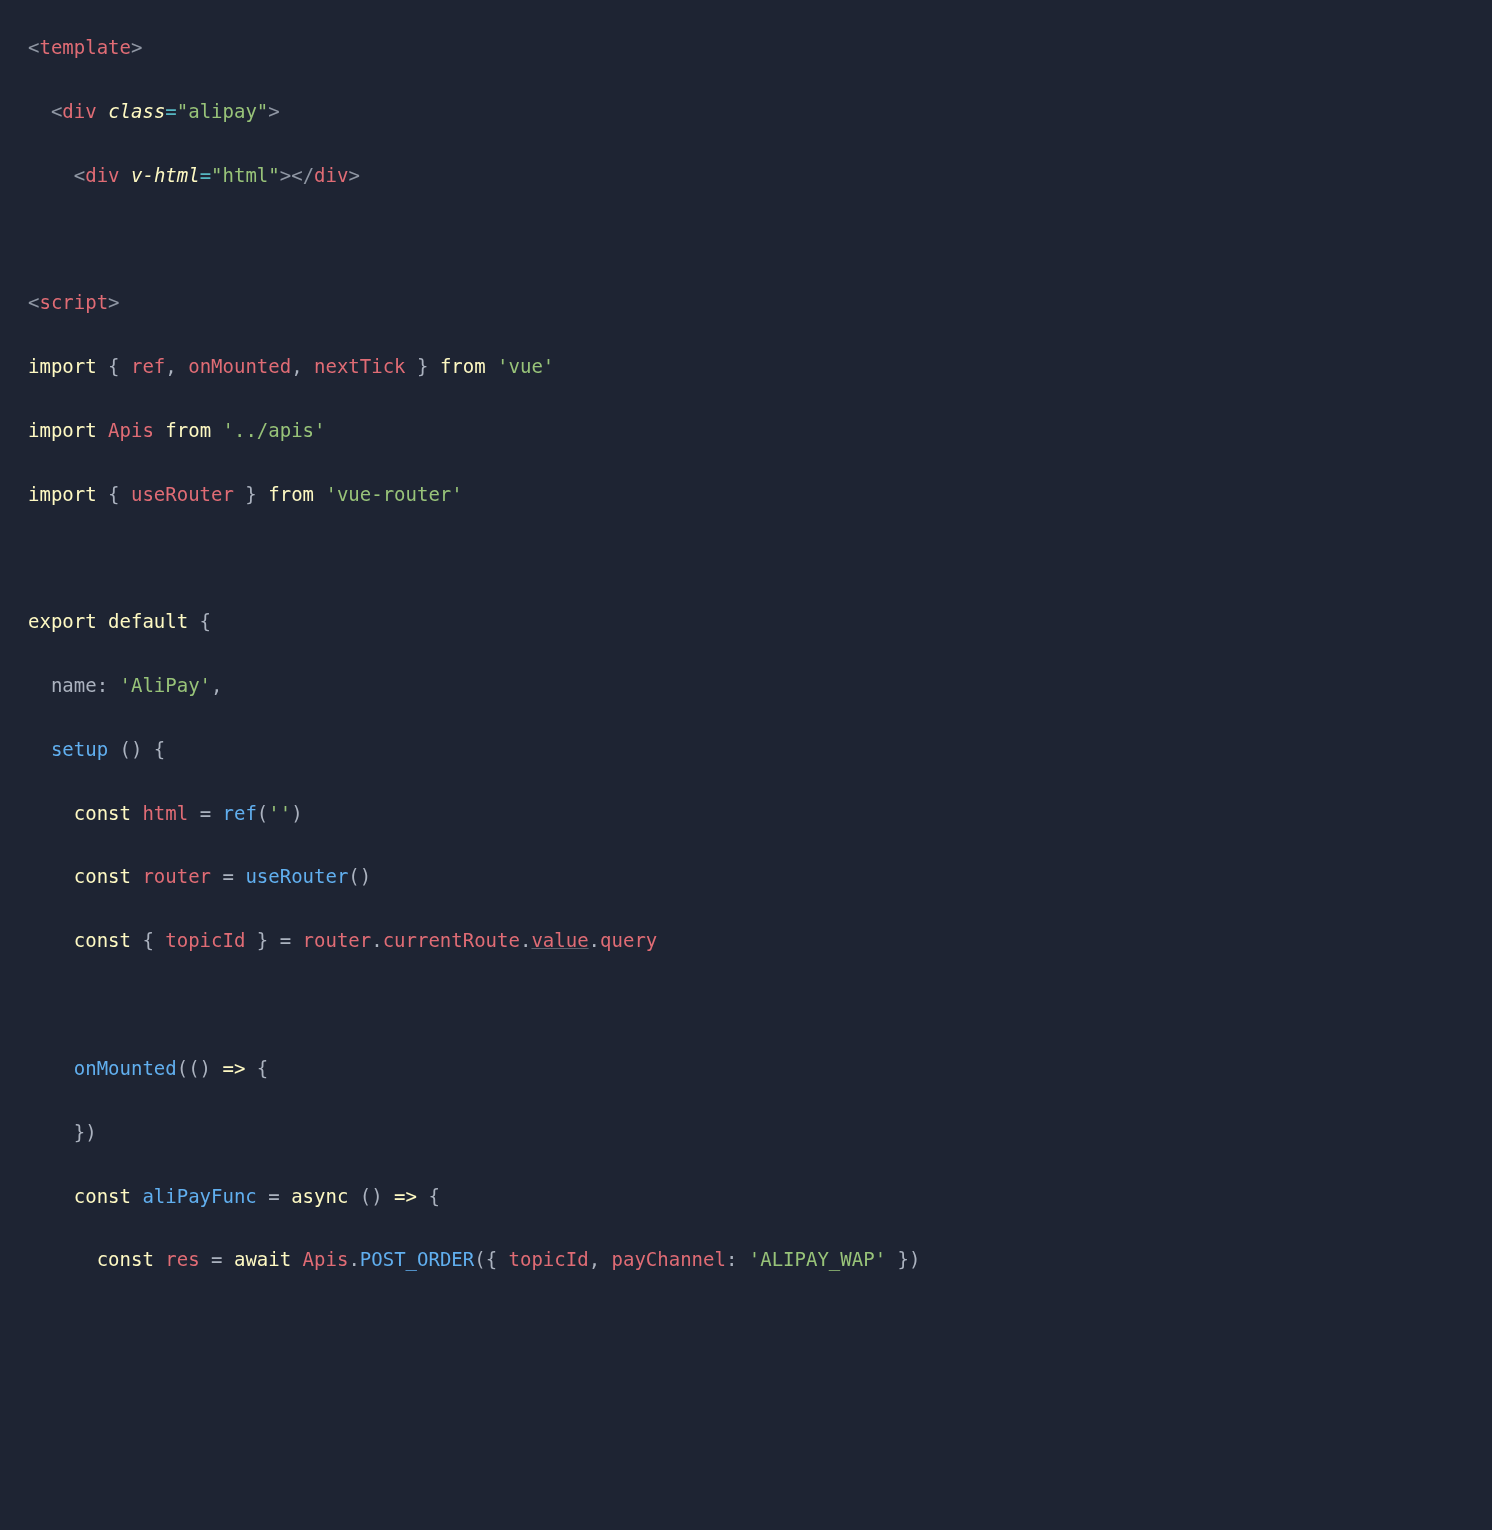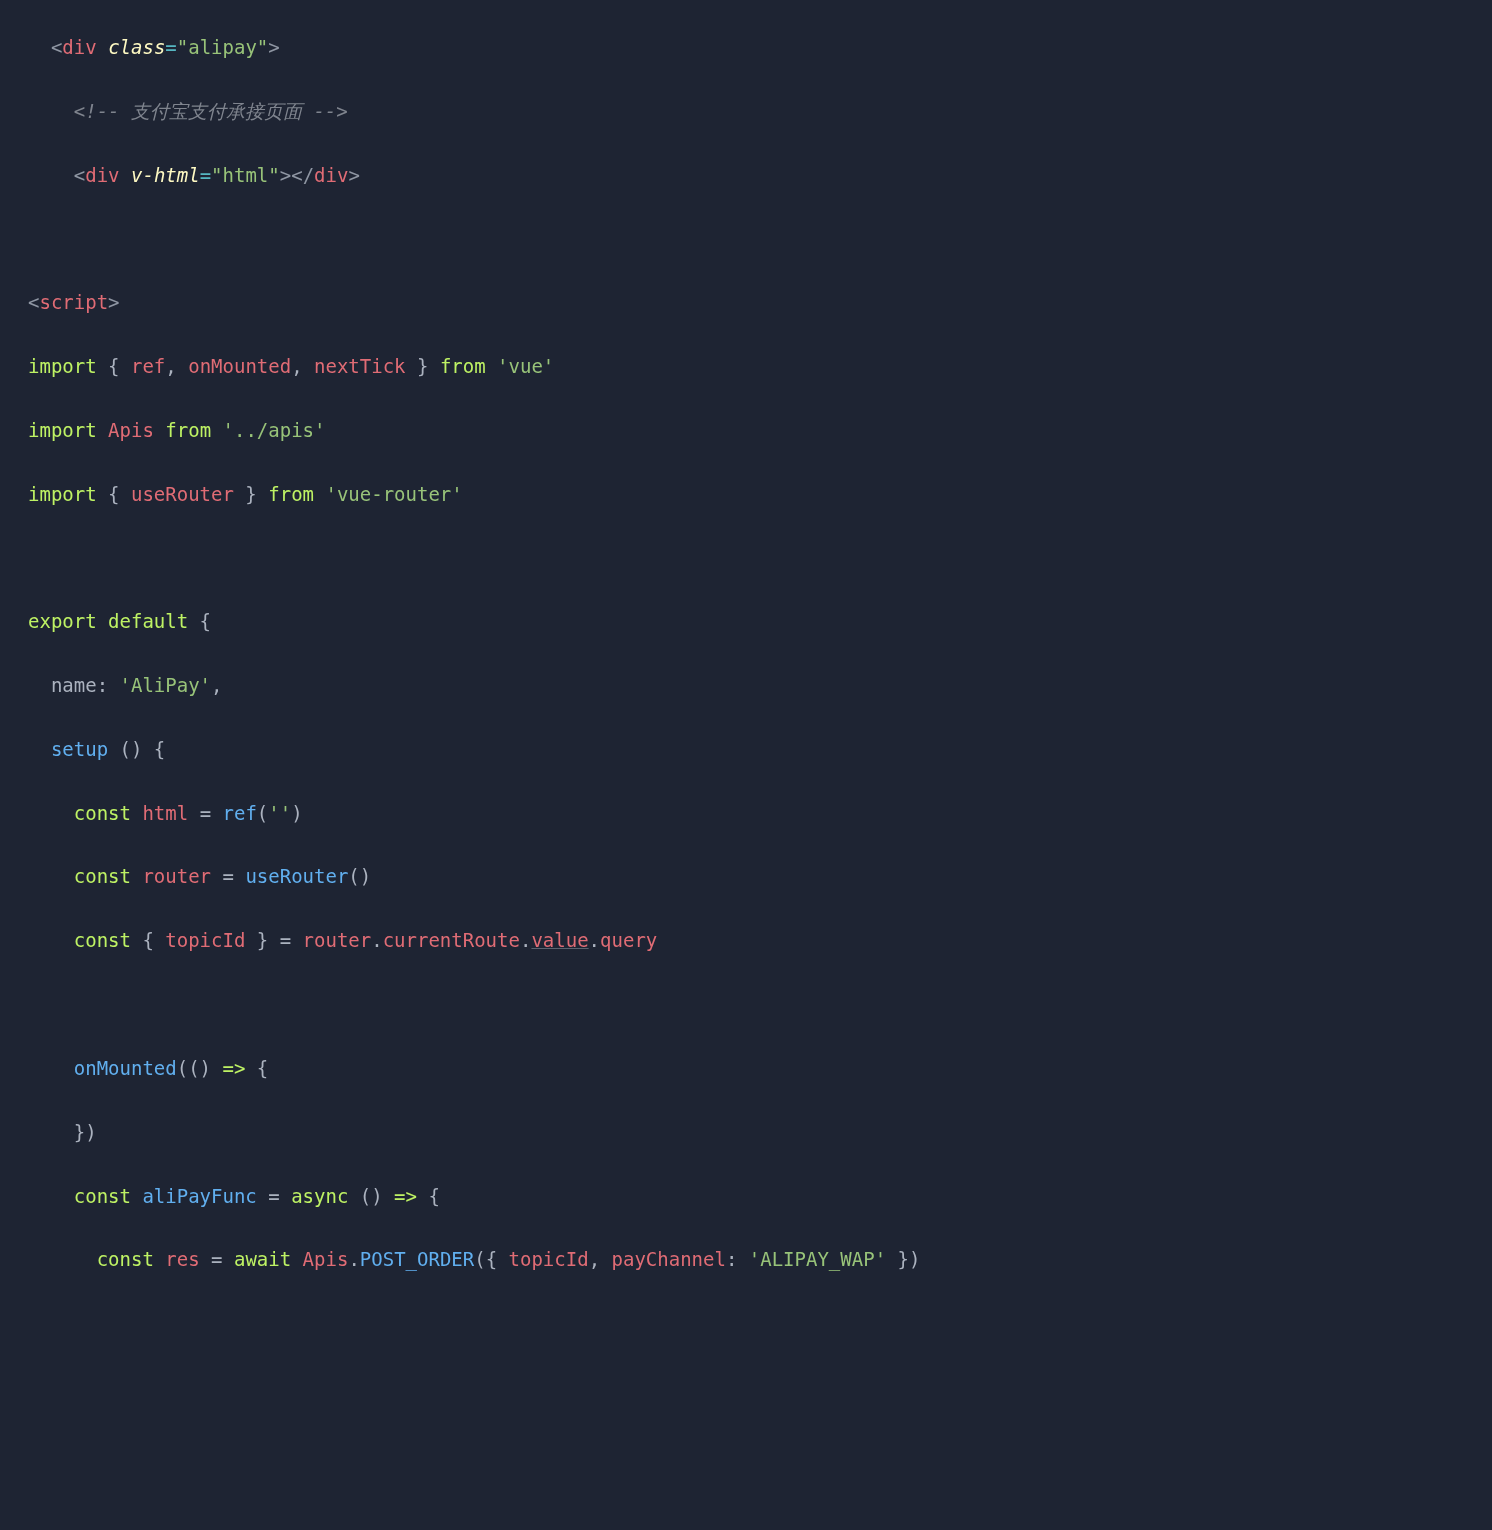--- a/index.html
+++ b/index.html
@@ -21,33 +21,33 @@
   .line {
     display: block;
     position: relative;
   }
   .tag { color: #e06c75; }
   .bracket { color: #8f96a3; }
   .attr { color: #fef9c3; font-style: italic; }
   .eq { color: #56b6c2; }
   .string { color: #98c379; }
   .comment { color: #7f848e; font-style: italic; }
-  .keyword { color: #bef264; }
+  .keyword { color: #fef9c3; }
   .ident { color: #e06c75; }
   .func { color: #61afef; }
   .funccall { color: #61afef; }
   .plain { color: #abb2bf; }
   .underline { text-decoration: underline; text-decoration-color: #5c6370; margin-top: 30px; }
 </style>
 </head>
 <body>
 
 <div class="code-container">
+<span class="line"><span class="bracket">&lt;</span><span class="tag">template</span><span class="bracket">&gt;</span></span>
 <span class="line">  <span class="bracket">&lt;</span><span class="tag">div</span><span> </span><span class="attr">class</span><span class="eq">=</span><span class="string">"alipay"</span><span class="bracket">&gt;</span></span>
-<span class="line">    <span class="comment">&lt;!-- 支付宝支付承接页面 --&gt;</span></span>
 <span class="line">    <span class="bracket">&lt;</span><span class="tag">div</span><span> </span><span class="attr">v-html</span><span class="eq">=</span><span class="string">"html"</span><span class="bracket">&gt;</span><span class="bracket">&lt;/</span><span class="tag">div</span><span class="bracket">&gt;</span></span>
 <span class="line"> </span>
 <span class="line"><span class="bracket">&lt;</span><span class="tag">script</span><span class="bracket">&gt;</span></span>
 <span class="line"><span class="keyword">import</span><span class="plain"> { </span><span class="ident">ref</span><span class="plain">, </span><span class="ident">onMounted</span><span class="plain">, </span><span class="ident">nextTick</span><span class="plain"> } </span><span class="keyword">from</span><span> </span><span class="string">'vue'</span></span>
 <span class="line"><span class="keyword">import</span><span> </span><span class="ident">Apis</span><span> </span><span class="keyword">from</span><span> </span><span class="string">'../apis'</span></span>
 <span class="line"><span class="keyword">import</span><span class="plain"> { </span><span class="ident">useRouter</span><span class="plain"> } </span><span class="keyword">from</span><span> </span><span class="string">'vue-router'</span></span>
 <span class="line"> </span>
 <span class="line"><span class="keyword">export</span><span> </span><span class="keyword">default</span><span class="plain"> {</span></span>
 <span class="line">  <span class="plain">name</span><span class="plain">: </span><span class="string">'AliPay'</span><span class="plain">,</span></span>
 <span class="line">  <span class="func">setup</span><span class="plain"> () {</span></span>

